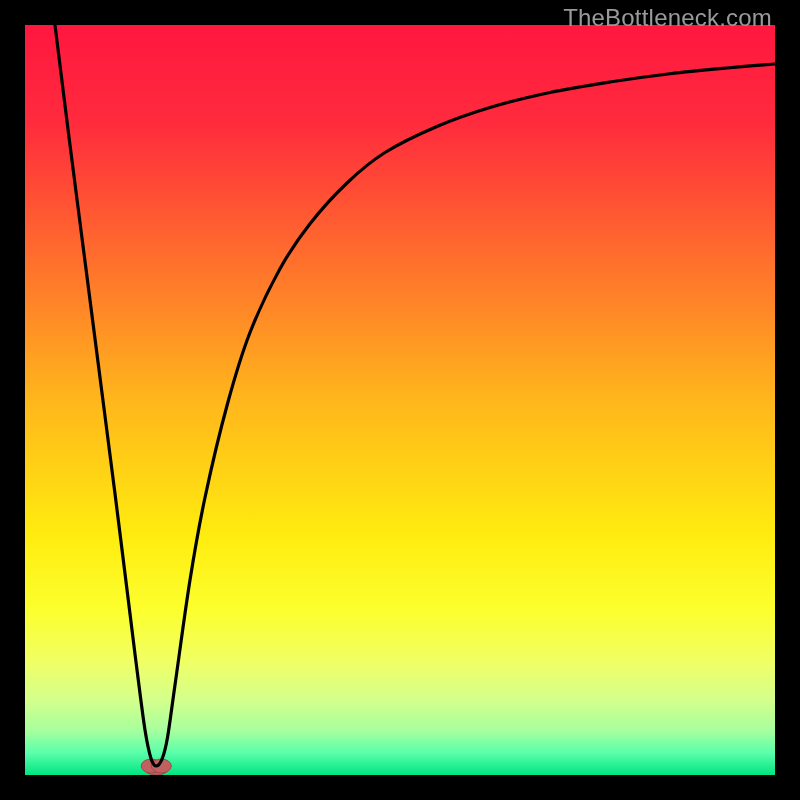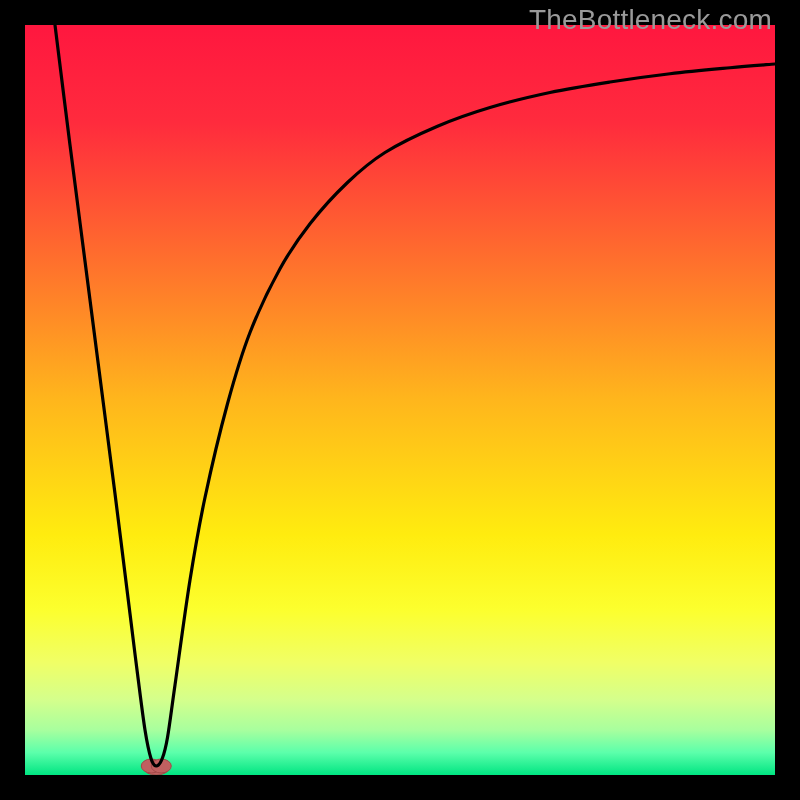--- a/index.html
+++ b/index.html
@@ -23,21 +23,21 @@
     top: 25px;
     width: 750px;
     height: 750px;
     overflow: hidden;
   }
   .watermark {
     position: absolute;
     top: 4px;
     right: 28px;
     color: #9a9a9a;
-    font-size: 28px;
+    font-size: 24px;
     font-weight: 400;
     letter-spacing: 0.2px;
     user-select: none;
   }
   svg { display: block; }
 </style>
 </head>
 <body>
 
 <div class="frame">

